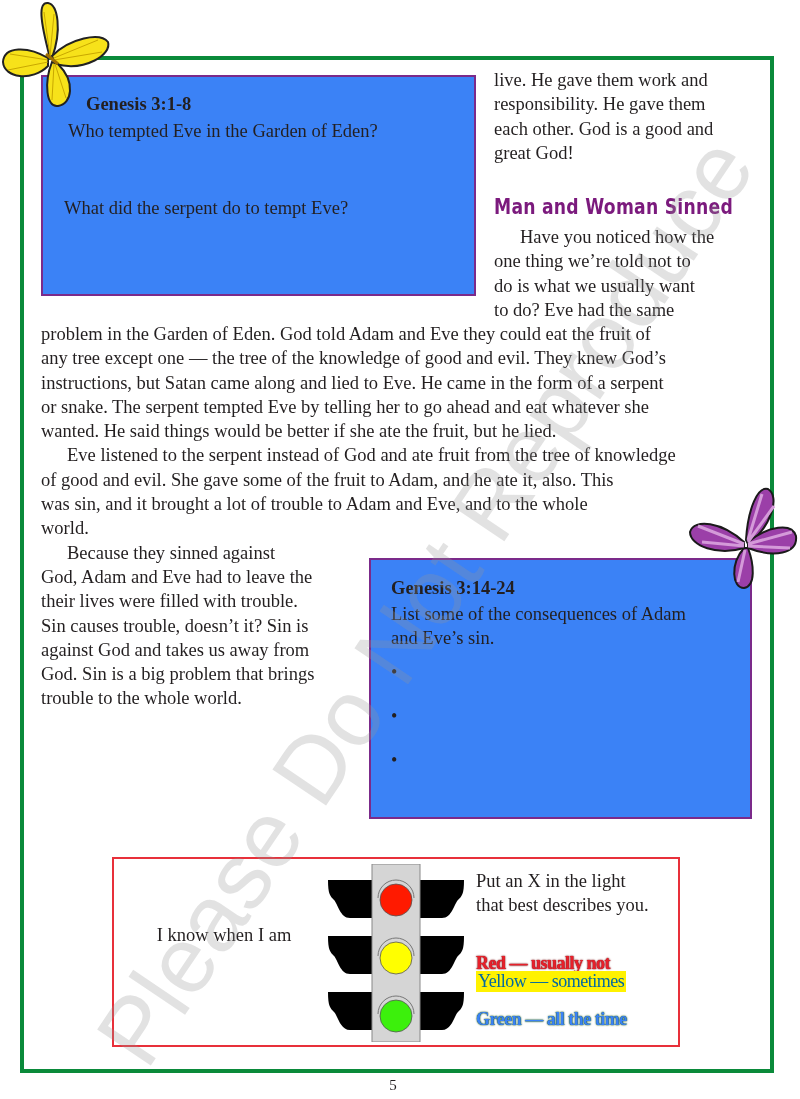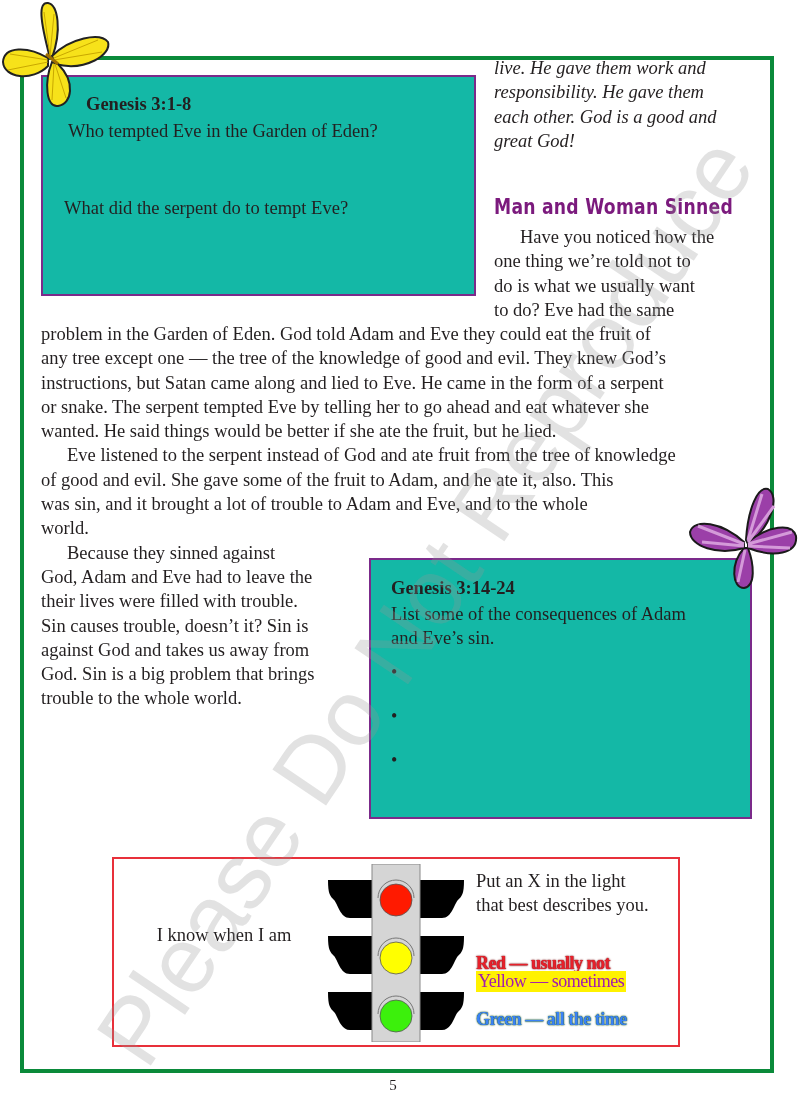--- a/index.html
+++ b/index.html
@@ -1,29 +1,29 @@
 <!DOCTYPE html>
 <html><head>
 <meta charset="utf-8">
 <style>
   html,body{margin:0;padding:0;background:#fff;}
   body{width:800px;height:1099px;position:relative;overflow:hidden;font-family:"Liberation Serif","DejaVu Serif",serif;color:#231f20;}
   .frame{position:absolute;left:20px;top:56px;width:746px;height:1009px;border:4px solid #0a8a3a;box-sizing:content-box;}
   .txt{position:absolute;font-size:18.5px;line-height:24.3px;}
   .p{margin:0;}
-  .box-purple{position:absolute;border:2px solid #7b2a8a;background:#14b8a6;}
+  .box-purple{position:absolute;border:2px solid #7b2a8a;background:#3b82f6;}
   .box-red{position:absolute;border:2px solid #e8303a;background:#fff;}
   .q-title{font-weight:bold;font-size:18.5px;}
   .heading{position:absolute;left:494px;top:195px;font-family:"DejaVu Sans","Liberation Sans",sans-serif;font-weight:bold;font-size:21px;color:#7b1a7d;transform:scaleX(0.82);transform-origin:left top;letter-spacing:0.3px;}
   .watermark{position:absolute;left:60px;top:540px;font-family:"Liberation Sans","DejaVu Sans",sans-serif;font-size:94px;color:rgba(150,150,150,0.28);transform:rotate(-56deg);transform-origin:left center;white-space:nowrap;pointer-events:none;z-index:5;left:120px;top:1000px;}
   .bullet{position:absolute;left:20px;font-size:18px;}
   .label{position:absolute;font-size:18.5px;line-height:24px;}
   .opt{position:absolute;left:476px;font-weight:bold;font-size:18px;letter-spacing:-0.5px;}
   .opt-red{color:#e8202a;text-shadow:0 0 1px #7a0d12,0 0 2px #7a0d12;}
-  .opt-yellow{font-weight:normal;color:#a21caf;background:#fff200;padding:0 2px;}
+  .opt-yellow{font-weight:normal;color:#0369a1;background:#fff200;padding:0 2px;}
   .opt-green{color:#3b82f6;text-shadow:0 0 1px #0b4d14,0 0 2px #0b4d14;}
   .page-num{position:absolute;left:0;width:786px;text-align:center;top:1077px;font-size:15px;}
 </style>
 </head>
 <body>
 
 <div class="frame"></div>
 
 <svg style="position:absolute;left:0;top:0;z-index:3" width="112" height="110" viewBox="0 0 112 110">
   <g stroke="#222" stroke-width="2">
@@ -49,21 +49,21 @@
     <path d="M60 56 L74 10 M60 58 L86 22 M60 60 L104 48 M60 62 L102 64 M56 60 L10 42 M56 62 L14 58 M57 66 L50 98"></path>
   </g>
 </svg>
 
 <div class="box-purple" style="left:41px;top:75px;width:431px;height:217px;">
   <div class="q-title" style="position:absolute;left:43px;top:17px;">Genesis 3:1-8</div>
   <div class="label" style="left:25px;top:42px;">Who tempted Eve in the Garden of Eden?</div>
   <div class="label" style="left:21px;top:119px;">What did the serpent do to tempt Eve?</div>
 </div>
 
-<div class="txt" style="left:494px;top:56px;font-style:italic;">
+<div class="txt" style="left:494px;top:68px;">
   <div class="p">live. He gave them work and</div>
   <div class="p">responsibility. He gave them</div>
   <div class="p">each other. God is a good and</div>
   <div class="p">great God!</div>
 </div>
 
 <div class="heading">Man and Woman Sinned</div>
 
 <div class="txt" style="left:494px;top:225px;">
   <div class="p" style="padding-left:26px">Have you noticed how the</div>

